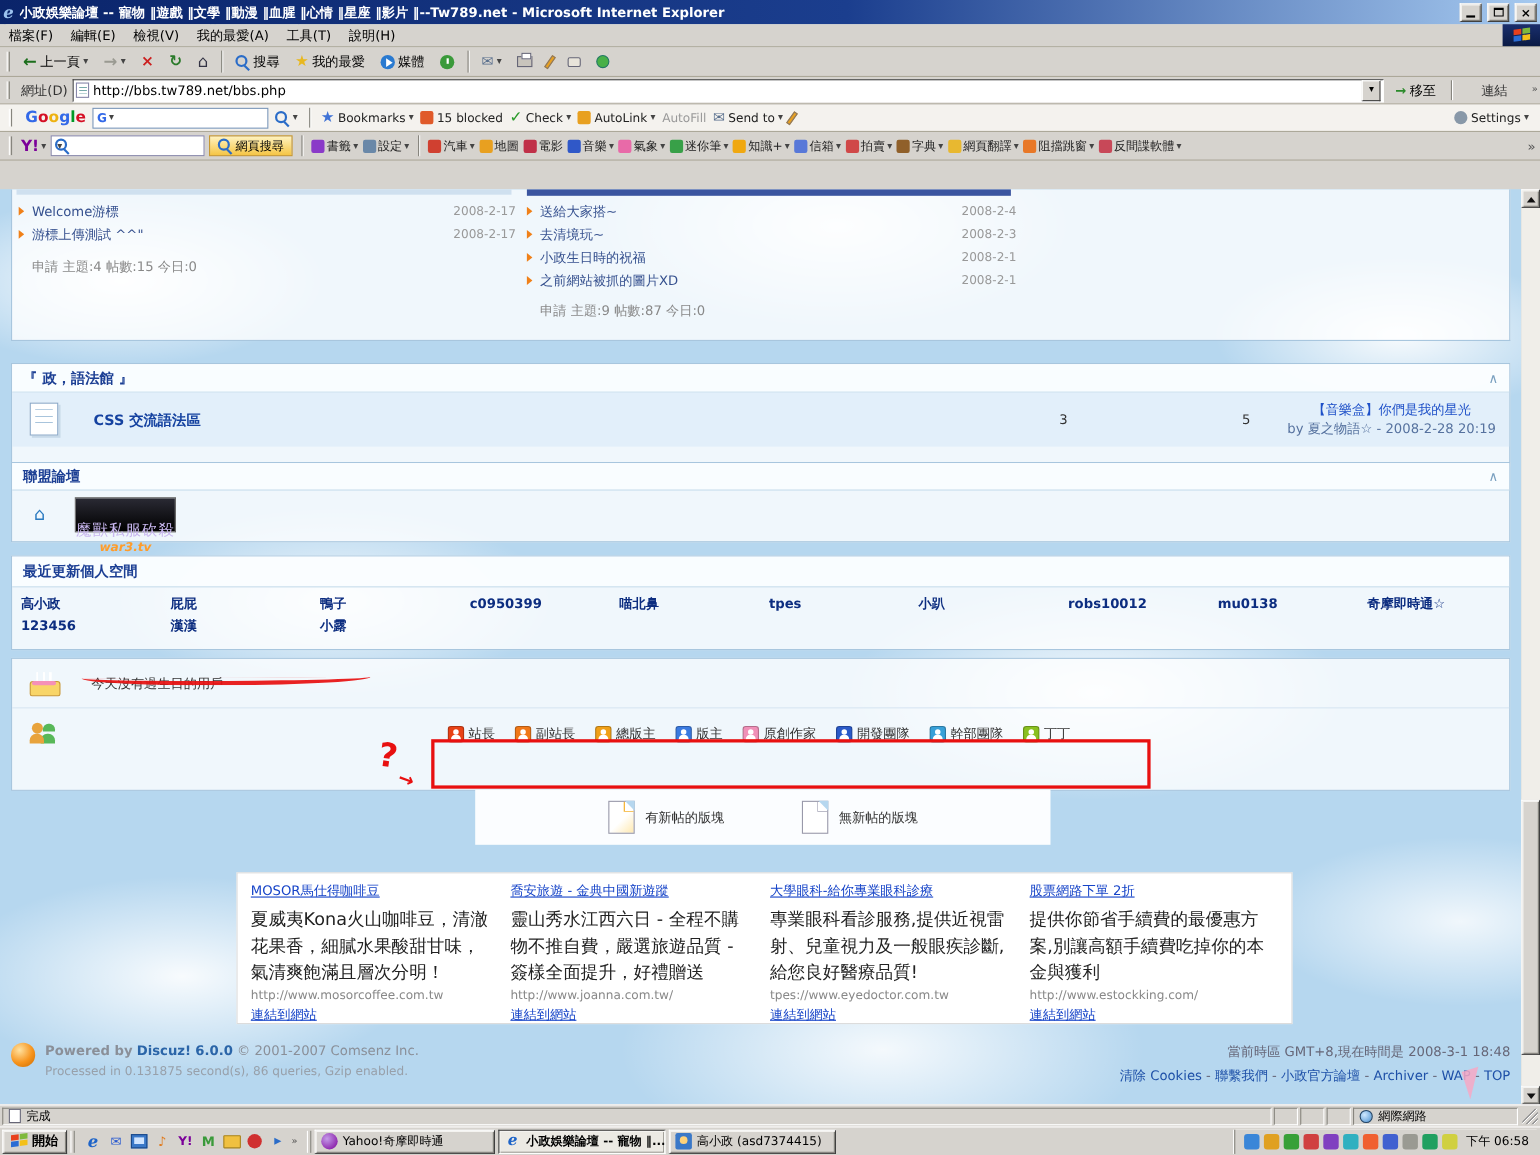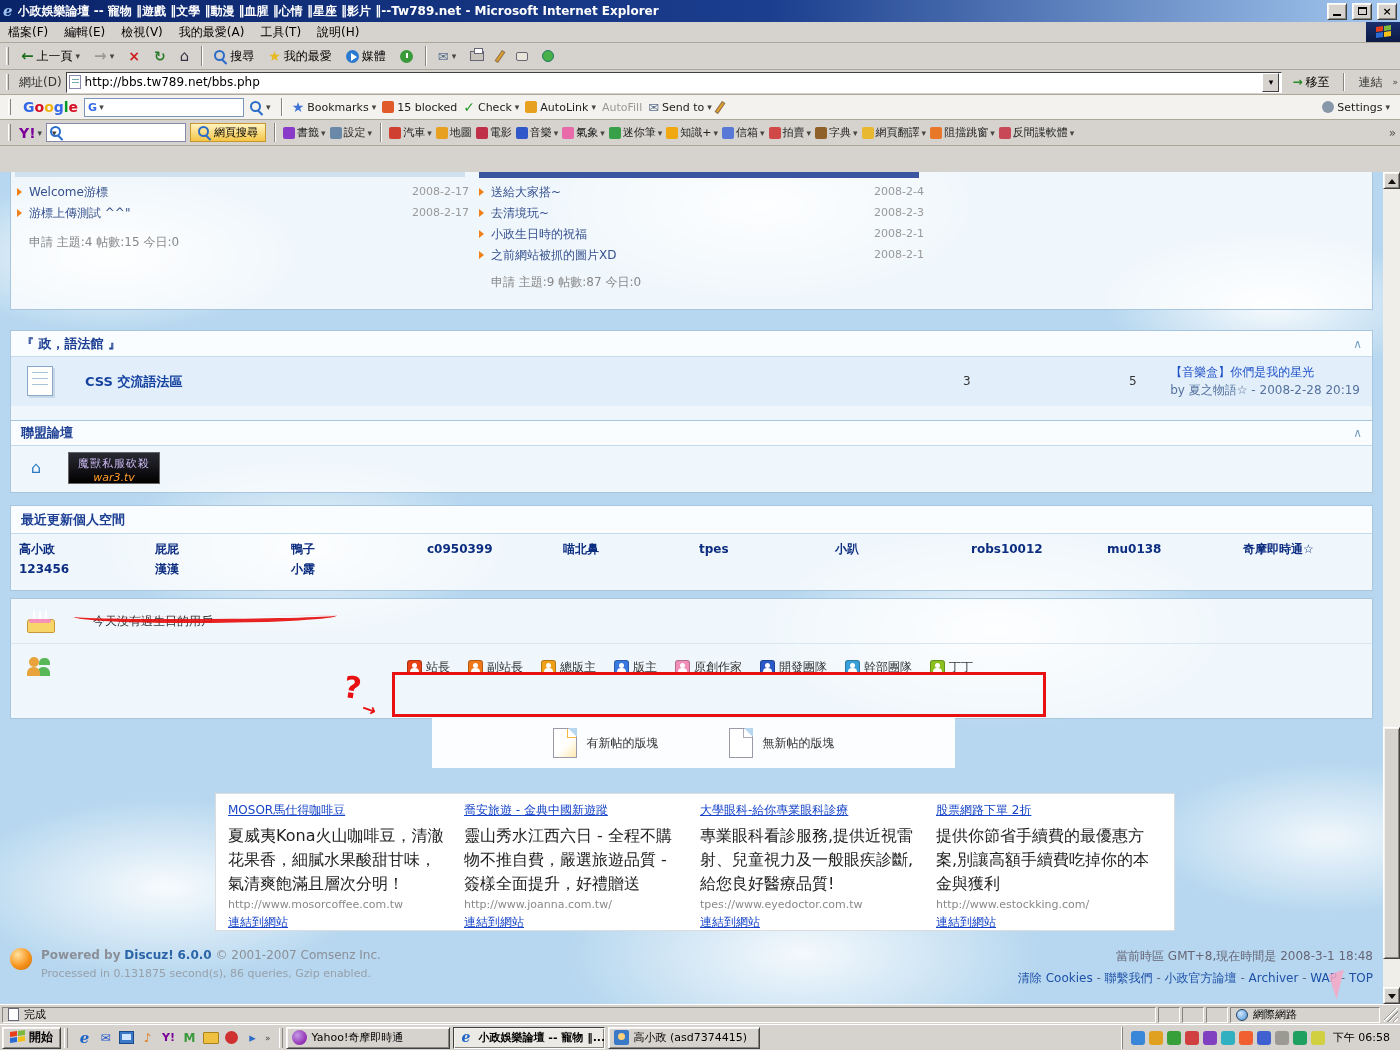--- a/index.html
+++ b/index.html
@@ -53,21 +53,21 @@
 .ico-msgr{width:12px;height:12px;border-radius:50%;background:#48b048;border:1px solid #276}
 #addrbar{top:70px;height:25px;gap:4px;padding:0 2px}
 .addr-label{color:#333;margin-left:2px}
 .addr-combo{flex:1;height:21px;background:#fff;border:1px solid;border-color:#404040 #fff #fff #404040;display:flex;align-items:center;gap:4px;padding:0 2px;cursor:text}
 .page-ico{width:12px;height:14px;background:#fff;border:1px solid #88a;position:relative}
 .page-ico::after{content:"";position:absolute;left:2px;top:3px;width:7px;height:6px;background:repeating-linear-gradient(to bottom,#7aa 0 1px,transparent 1px 3px)}
 .addr-url{flex:1;font-size:12px}
 .combo-btn{width:17px;height:19px;background:#d6d3ce;border:1px solid;border-color:#fff #404040 #404040 #fff;text-align:center;font-size:9px;line-height:17px;cursor:pointer}
 .go-btn{display:flex;align-items:center;gap:3px;padding:1px 6px;cursor:pointer}
 .go-a{color:#2a8a2a;font-weight:bold}
-.links-label{color:#333;margin:0 6px}
+.links-label{color:#333;margin:0 18px}
 #googlebar{top:95px;height:25px;background:#f4f2ee;gap:6px;padding:0 4px}
 .glogo{font-weight:bold;font-size:14px;letter-spacing:0;margin-left:2px}
 .g1,.g4{color:#3369e8}.g2{color:#d50f25}.g3{color:#eeb211}.g5{color:#009925}.g6{color:#d50f25}
 .gsearch-wrap{width:160px;height:19px;background:#fff;border:1px solid #7a96b8;display:flex;align-items:center;padding:0 3px;gap:2px}
 .gsearch-wrap .gpre{color:#3369e8;font-weight:bold;font-size:11px}
 .gsearch{border:none;outline:none;flex:1;font-size:11px;background:transparent}
 .gitem{display:flex;align-items:center;gap:3px;font-size:11px;color:#222;cursor:pointer;white-space:nowrap}
 .gitem .sq{width:12px;height:12px;border-radius:2px;display:inline-block}
 .gray-label{color:#999}
 .gsettings{margin-left:auto;margin-right:6px}
@@ -112,39 +112,39 @@
 .sec-head{height:26px;display:flex;align-items:center;padding:0 10px;border-bottom:1px solid #c6dcec;background:rgba(250,253,255,.92)}
 .sec-title{color:#1c3f94;font-weight:bold;font-size:13px}
 .chev{margin-left:auto;color:#7aa0c0;font-size:12px;cursor:pointer}
 #panel-grammar{top:158px;height:94px}
 .forum-row{position:relative;height:49px;background:#e2effa}
 .folder-ico{position:absolute;left:16px;top:9px;width:26px;height:30px;background:#fff;border:1px solid #8aa8c8;box-shadow:2px 2px 0 rgba(120,150,180,.25)}
 .folder-ico::before{content:"";position:absolute;left:4px;top:5px;right:4px;bottom:5px;background:repeating-linear-gradient(to bottom,#a8c4dc 0 1px,transparent 1px 6px)}
 .forum-name{position:absolute;left:74px;top:16px;color:#1542a0;font-weight:bold;font-size:13px;text-decoration:none}
 .num{position:absolute;top:17px;color:#333}
 .n1{left:952px}.n2{left:1118px}
-.lastpost{position:absolute;right:12px;top:6px;text-align:left;line-height:18px;font-size:12px}
+.lastpost{position:absolute;right:12px;top:6px;text-align:center;line-height:18px;font-size:12px}
 .lastpost a{color:#1e50c8;text-decoration:none}
 .lastpost .by{display:block;color:#55719e}
 #panel-alliance{top:248px;height:73px}
 .alliance-body{position:relative;height:46px}
 .home-ico{position:absolute;left:20px;top:14px;color:#2a7ac0;font-size:16px;line-height:1}
 .banner{position:absolute;left:57px;top:6px;width:92px;height:32px;background:linear-gradient(#2a2a34,#000);border:1px solid #666;text-align:center;cursor:pointer}
-.bl1{display:block;font-size:11px;color:#c9b8f0;letter-spacing:1px;margin-top:3px}
-.bl2{display:block;font-size:11px;color:#ff9c2a;font-weight:normal;font-style:italic}
+.bl1{display:block;font-size:14px;color:#c9b8f0;letter-spacing:1px;margin-top:20px}
+.bl2{display:block;font-size:11px;color:#ff9c2a;font-weight:bold;font-style:italic}
 #panel-spaces{top:333px;height:86px}
 .spaces-head{height:28px}
 .spaces-body{display:flex;flex-wrap:wrap;padding:5px 0 4px}
 .space-cell{width:136px;padding-left:8px;line-height:20px}
 .space-cell a{display:block;color:#0c2d80;font-weight:bold;text-decoration:none;font-size:12px}
 #panel-online{top:426px;height:121px}
 .on-head{height:27px;display:flex;align-items:center;padding:0 10px;border-bottom:1px solid #c6dcec}
 .on-stats{color:#667;margin-left:5px}
 .on-row1{height:45px;border-bottom:1px solid #d8e6f2;display:flex;align-items:center;padding-left:16px}
-.birth-label{margin-left:40px;color:#333}
+.birth-label{margin-left:30px;color:#333}
 .on-row2{height:47px;display:flex;align-items:center;padding-left:16px}
 .cake{position:relative;width:26px;height:23px}
 .cake::before{content:"";position:absolute;bottom:0;left:0;width:26px;height:12px;background:#f8d568;border:1px solid #c89838;border-radius:3px 3px 2px 2px}
 .cake::after{content:"";position:absolute;bottom:10px;left:2px;width:22px;height:4px;background:#f590b8;border-radius:2px}
 .candles{position:absolute;left:6px;top:1px;width:14px;height:8px;background:repeating-linear-gradient(to right,#fff 0 2px,transparent 2px 6px)}
 .people{position:relative;width:28px;height:23px}
 .people::before{content:"";position:absolute;left:2px;top:1px;width:10px;height:10px;border-radius:50%;background:#e8a33c}
 .people::after{content:"";position:absolute;left:0;top:11px;width:13px;height:9px;border-radius:6px 6px 0 0;background:#e8a33c;
   box-shadow:11px -10px 0 -1px #58b858,10px 0 0 0 #58b858}
 .legend-list{margin-left:352px;display:flex;gap:18px;align-items:center}

